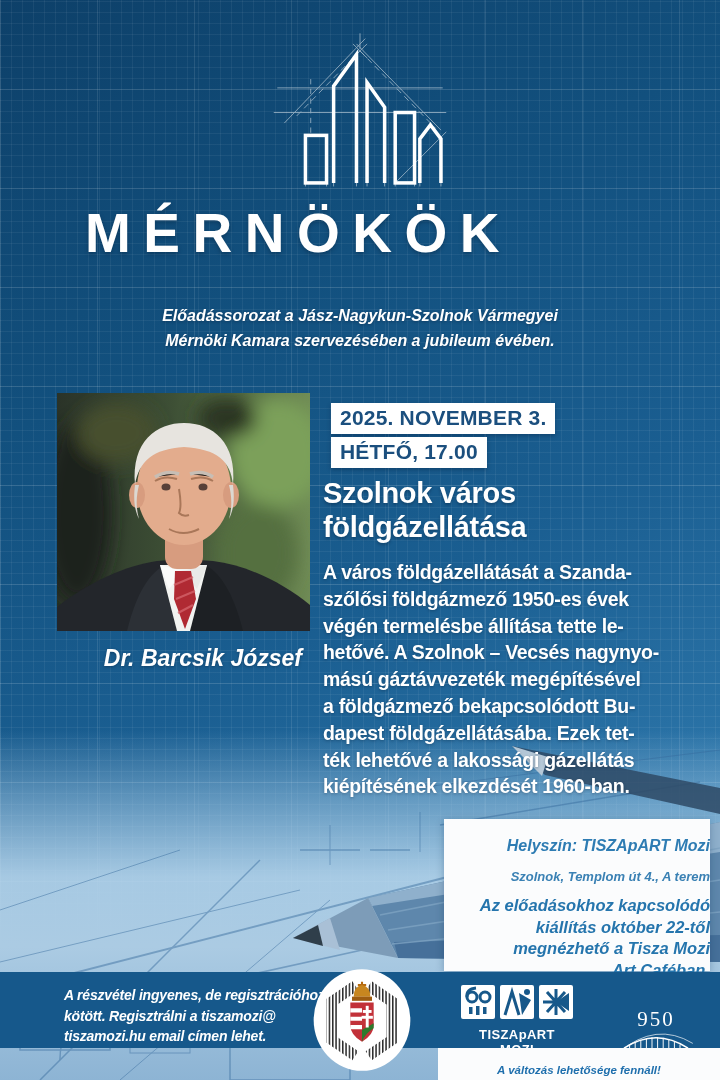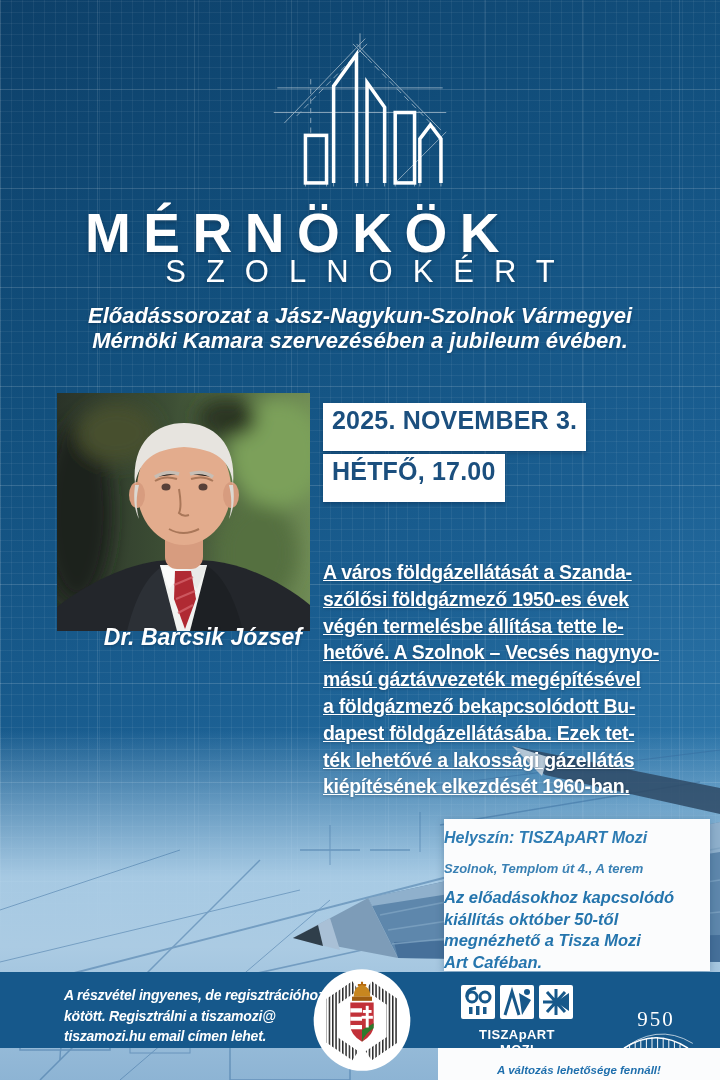--- a/index.html
+++ b/index.html
@@ -25,46 +25,46 @@
   
   .logo-mark{position:absolute;left:272px;top:22px;width:176px;height:174px;}
   
   .title1{position:absolute;left:0;top:201px;width:585px;text-align:center;color:#fff;
     font-size:55px;font-weight:700;letter-spacing:12.5px;text-indent:12px;
     text-shadow:0 2px 4px rgba(0,25,50,.35);}
   .title2{position:absolute;left:0;top:254px;width:720px;text-align:center;color:#fff;
     font-size:31px;font-weight:400;letter-spacing:20px;text-indent:20px;
     text-shadow:0 2px 4px rgba(0,25,50,.35);}
   .subtitle{position:absolute;left:0;top:303px;width:720px;text-align:center;color:#fff;
-    font-size:22px;font-weight:700;font-style:italic;line-height:25px;white-space:pre-line;
+    font-size:16px;font-weight:700;font-style:italic;line-height:25px;white-space:pre-line;
     text-shadow:0 1px 3px rgba(0,25,50,.4);}
   
   .portrait{position:absolute;left:57px;top:393px;width:253px;height:238px;overflow:hidden;}
   .portrait svg{display:block;}
   
-  .speaker{position:absolute;left:20px;top:624px;width:282px;text-align:right;color:#fff;}
+  .speaker{position:absolute;left:20px;top:645px;width:282px;text-align:right;color:#fff;}
   .speaker .name{font-size:23px;font-weight:700;font-style:italic;margin-bottom:6px;
     text-shadow:0 1px 3px rgba(0,25,50,.4);}
   .speaker .creds{font-size:19.5px;font-style:italic;line-height:27px;white-space:pre-line;
     text-shadow:0 1px 3px rgba(0,25,50,.4);}
   
   .date-badge{position:absolute;left:323px;top:403px;}
-  .date-line{display:table;background:#fff;color:#1b4f7e;font-weight:700;font-size:25px;
-    letter-spacing:.2px;padding:3px 9px 16px 9px;margin-bottom:3px;
-    box-shadow:0 2px 4px rgba(0,30,60,.35);}
+  .date-line{display:table;background:#fff;color:#1b4f7e;font-weight:700;font-size:21px;
+    letter-spacing:.2px;padding:3px 9px 4px 9px;margin-bottom:3px;
+    box-shadow:0 2px 4px rgba(0,30,60,.35);margin-left:8px;}
   
   .event-title{position:absolute;left:323px;top:476px;color:#fff;font-size:29px;font-weight:700;
     line-height:34px;letter-spacing:-.3px;white-space:pre-line;
     text-shadow:0 2px 3px rgba(0,25,50,.35);}
   .event-desc{position:absolute;left:323px;top:559px;width:384px;color:#fff;font-size:19.5px;
     font-weight:700;letter-spacing:-.3px;line-height:26.8px;white-space:pre-line;
-    text-shadow:0 1px 3px rgba(0,25,50,.35);text-decoration:underline;}
+    text-shadow:0 1px 3px rgba(0,25,50,.35);}
   
   .location-box{position:absolute;left:444px;top:819px;width:266px;height:152px;background:#fbfcfd;
-    box-shadow:0 2px 8px rgba(10,50,90,.30);text-align:left;padding-top:10px;box-sizing:border-box;}
+    box-shadow:0 2px 8px rgba(10,50,90,.30);text-align:right;padding-top:18px;box-sizing:border-box;}
   .loc-title{font-size:16px;font-weight:700;font-style:italic;color:#2e7cb3;}
   .loc-addr{font-size:13px;font-style:italic;font-weight:700;color:#3a81b4;margin-top:14px;}
   .loc-note{font-size:16.5px;font-weight:700;font-style:italic;color:#2575ad;line-height:21.5px;
     margin-top:11px;white-space:pre-line;}
   
   .bottom-band{position:absolute;left:0;top:972px;width:720px;height:76px;background:#16588b;}
   .registration{position:absolute;left:20px;top:985px;width:300px;color:#fff;font-size:14px;
     font-weight:700;font-style:italic;line-height:20.5px;letter-spacing:-.2px;white-space:pre-line;margin-left:44px;}
   
   .chamber-logo{position:absolute;left:312px;top:968px;width:100px;height:104px;}
@@ -150,21 +150,20 @@
         <rect x="38" y="118" width="24" height="54"></rect>
         <path d="M70,172 L70,62 L96,26 L96,172"></path>
         <path d="M108,172 L108,58 L128,86 L128,172"></path>
         <rect x="140" y="92" width="22" height="80"></rect>
         <path d="M168,172 L168,122 L180,106 L192,122 L192,172"></path>
       </g>
     </svg>
   </div>
 
   <div class="title1">MÉRNÖKÖK</div>
-  <div class="title2">SZOLNOKÉRT</div>
   <div class="subtitle">Előadássorozat a Jász-Nagykun-Szolnok Vármegyei
 Mérnöki Kamara szervezésében a jubileum évében.</div>
 
   <div class="portrait">
     <svg width="253" height="238" viewBox="0 0 253 238">
       <defs>
         <filter id="blur8">
             <feGaussianBlur stdDeviation="9"></feGaussianBlur>
           </filter>
         <linearGradient id="pbg" x1="0" y1="0" x2="1" y2="0">
@@ -224,35 +223,37 @@
 
   <div class="speaker">
     <div class="name">Dr. Barcsik József</div>
   </div>
 
   <div class="date-badge">
     <div class="date-line">2025. NOVEMBER 3.</div>
     <div class="date-line">HÉTFŐ, 17.00</div>
   </div>
 
+  <div class="event-title">Szolnok város
+földgázellátása</div>
   <div class="event-desc">A város földgázellátását a Szanda-
 szőlősi földgázmező 1950-es évek
 végén termelésbe állítása tette le-
 hetővé. A Szolnok – Vecsés nagynyo-
 mású gáztávvezeték megépítésével
 a földgázmező bekapcsolódott Bu-
 dapest földgázellátásába. Ezek tet-
 ték lehetővé a lakossági gázellátás
 kiépítésének elkezdését 1960-ban.</div>
 
   <div class="location-box">
     <div class="loc-title">Helyszín: TISZApART Mozi</div>
     <div class="loc-addr">Szolnok, Templom út 4., A terem</div>
     <div class="loc-note">Az előadásokhoz kapcsolódó
-kiállítás október 50-től
+kiállítás október 22-től
 megnézhető a Tisza Mozi
 Art Caféban.</div>
   </div>
 
   <div class="bottom-band"></div>
   <div class="registration">A részvétel ingyenes, de regisztrációhoz
 kötött. Regisztrálni a tiszamozi@
 tiszamozi.hu email címen lehet.</div>
 
   <div class="chamber-logo">

